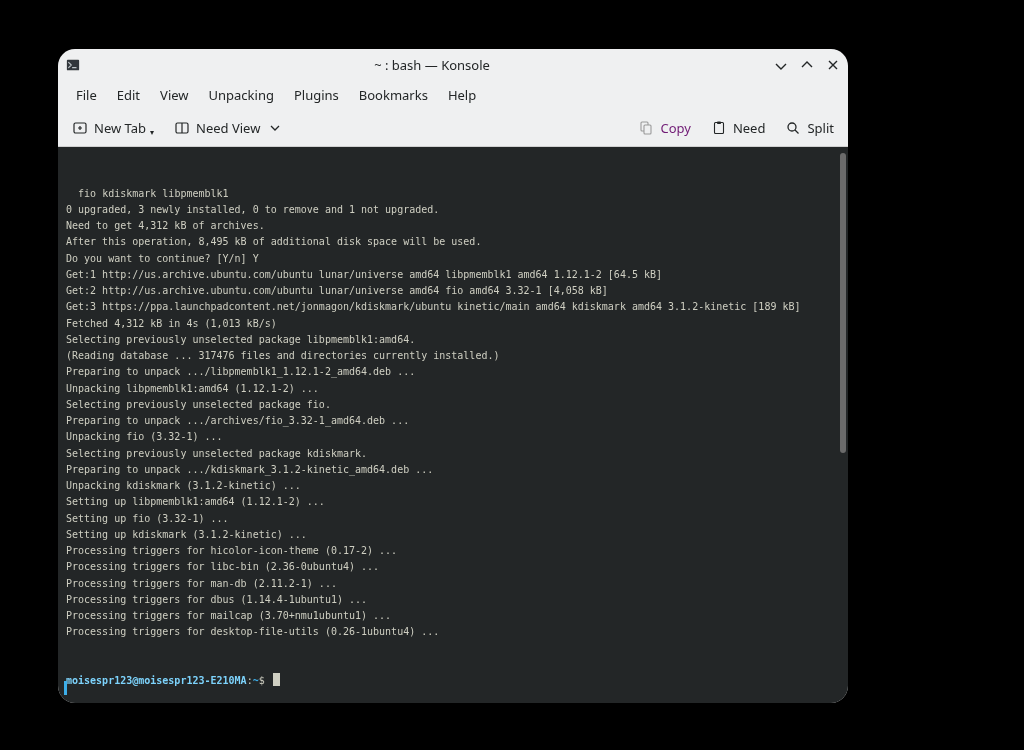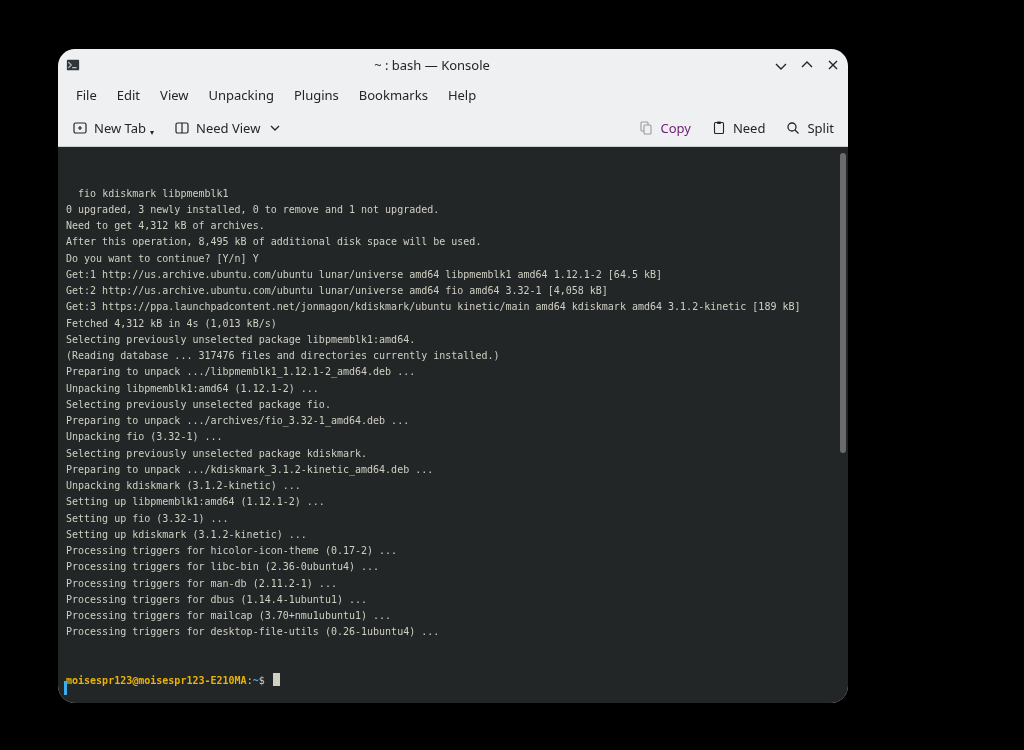--- a/index.html
+++ b/index.html
@@ -55,21 +55,21 @@
     position: relative;
     overflow: hidden;
     white-space: pre-wrap;
     word-break: break-all;
   }
   .scrollbar {
     position: absolute; right: 2px; top: 6px;
     width: 6px; height: 300px;
     background: #6b6b6b; border-radius: 3px;
   }
-  .prompt-user { color: #eab308; font-weight: bold; }
+  .prompt-user { color: #7dd3fc; font-weight: bold; }
   .prompt-path { color: #3daee9; font-weight: bold; }
   .cursor {
     display: inline-block; width: 7px; height: 13px;
     background: #cfcfc2; vertical-align: -2px; margin-left: 2px;
   }
   .bottom-caret {
     position: absolute; left: 6px; bottom: 8px;
     width: 3px; height: 14px; background: #3daee9;
   }
   svg { display: block; }

